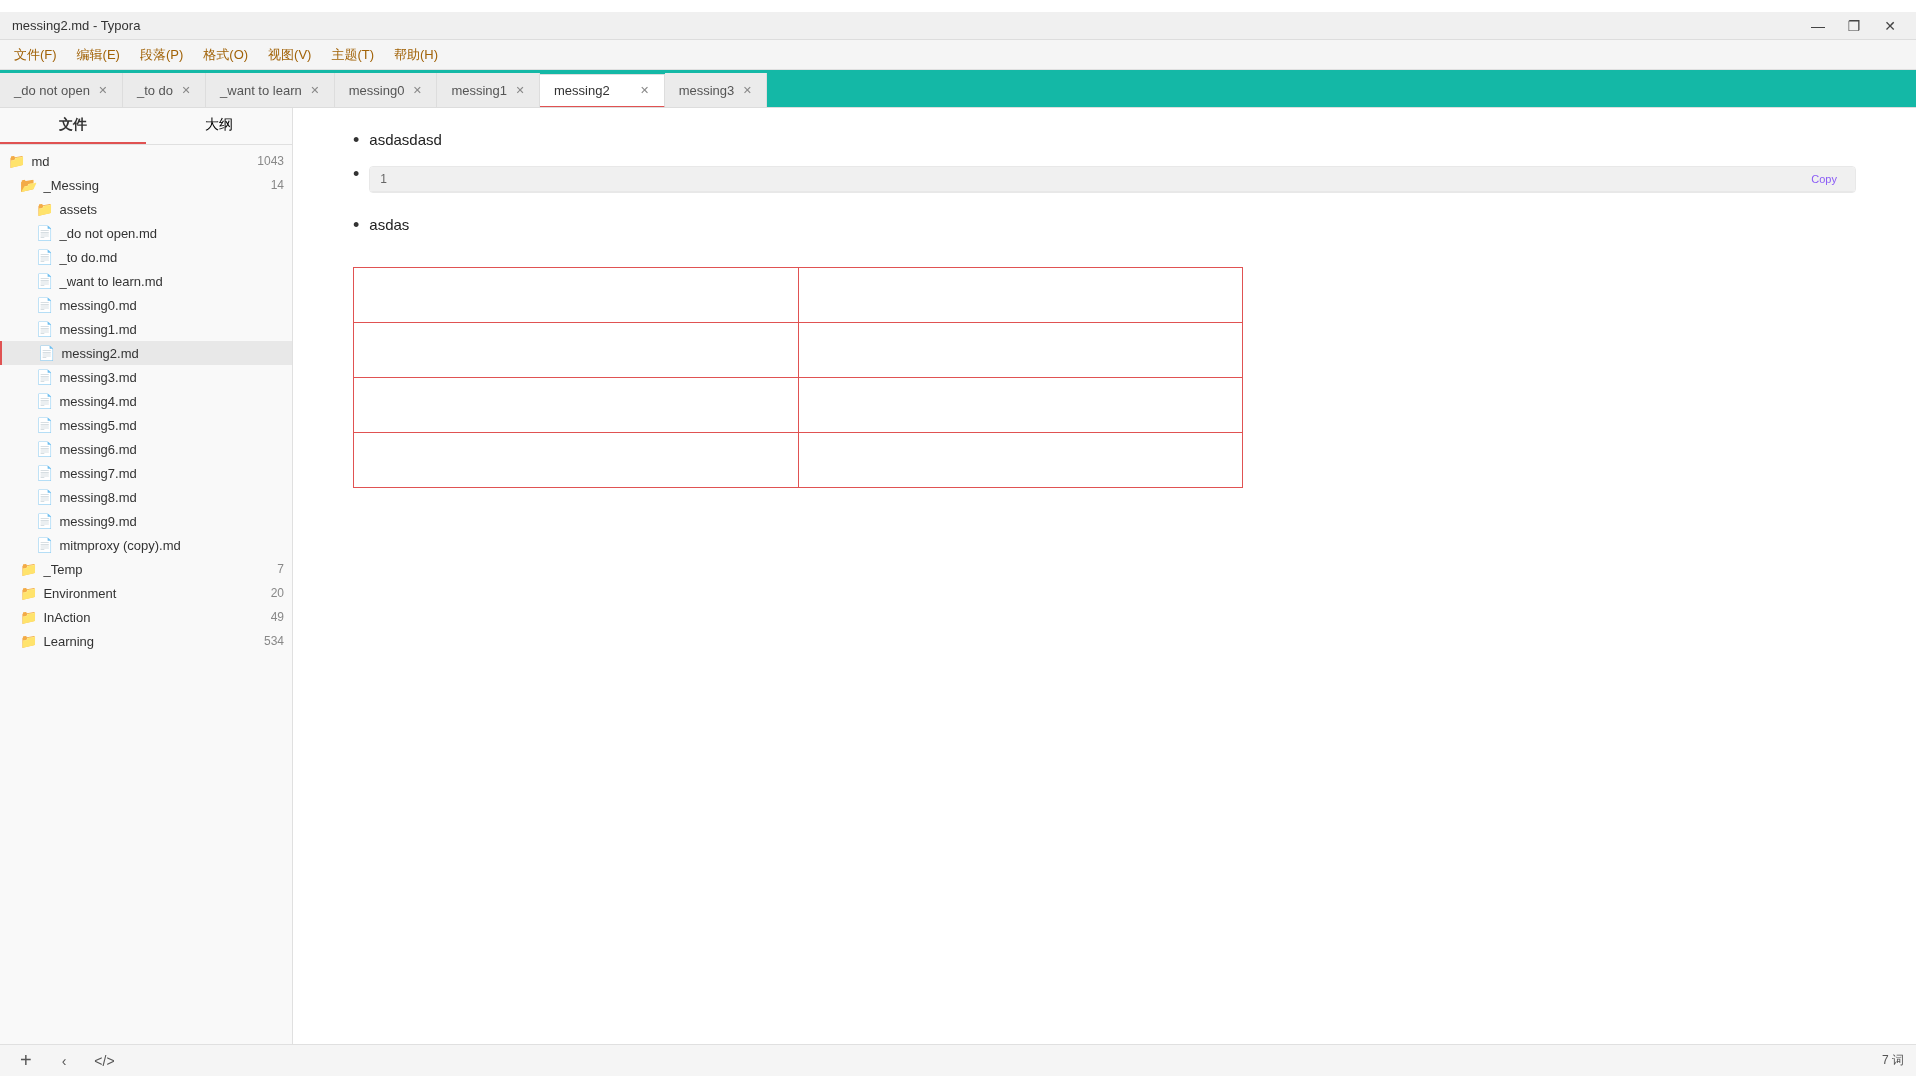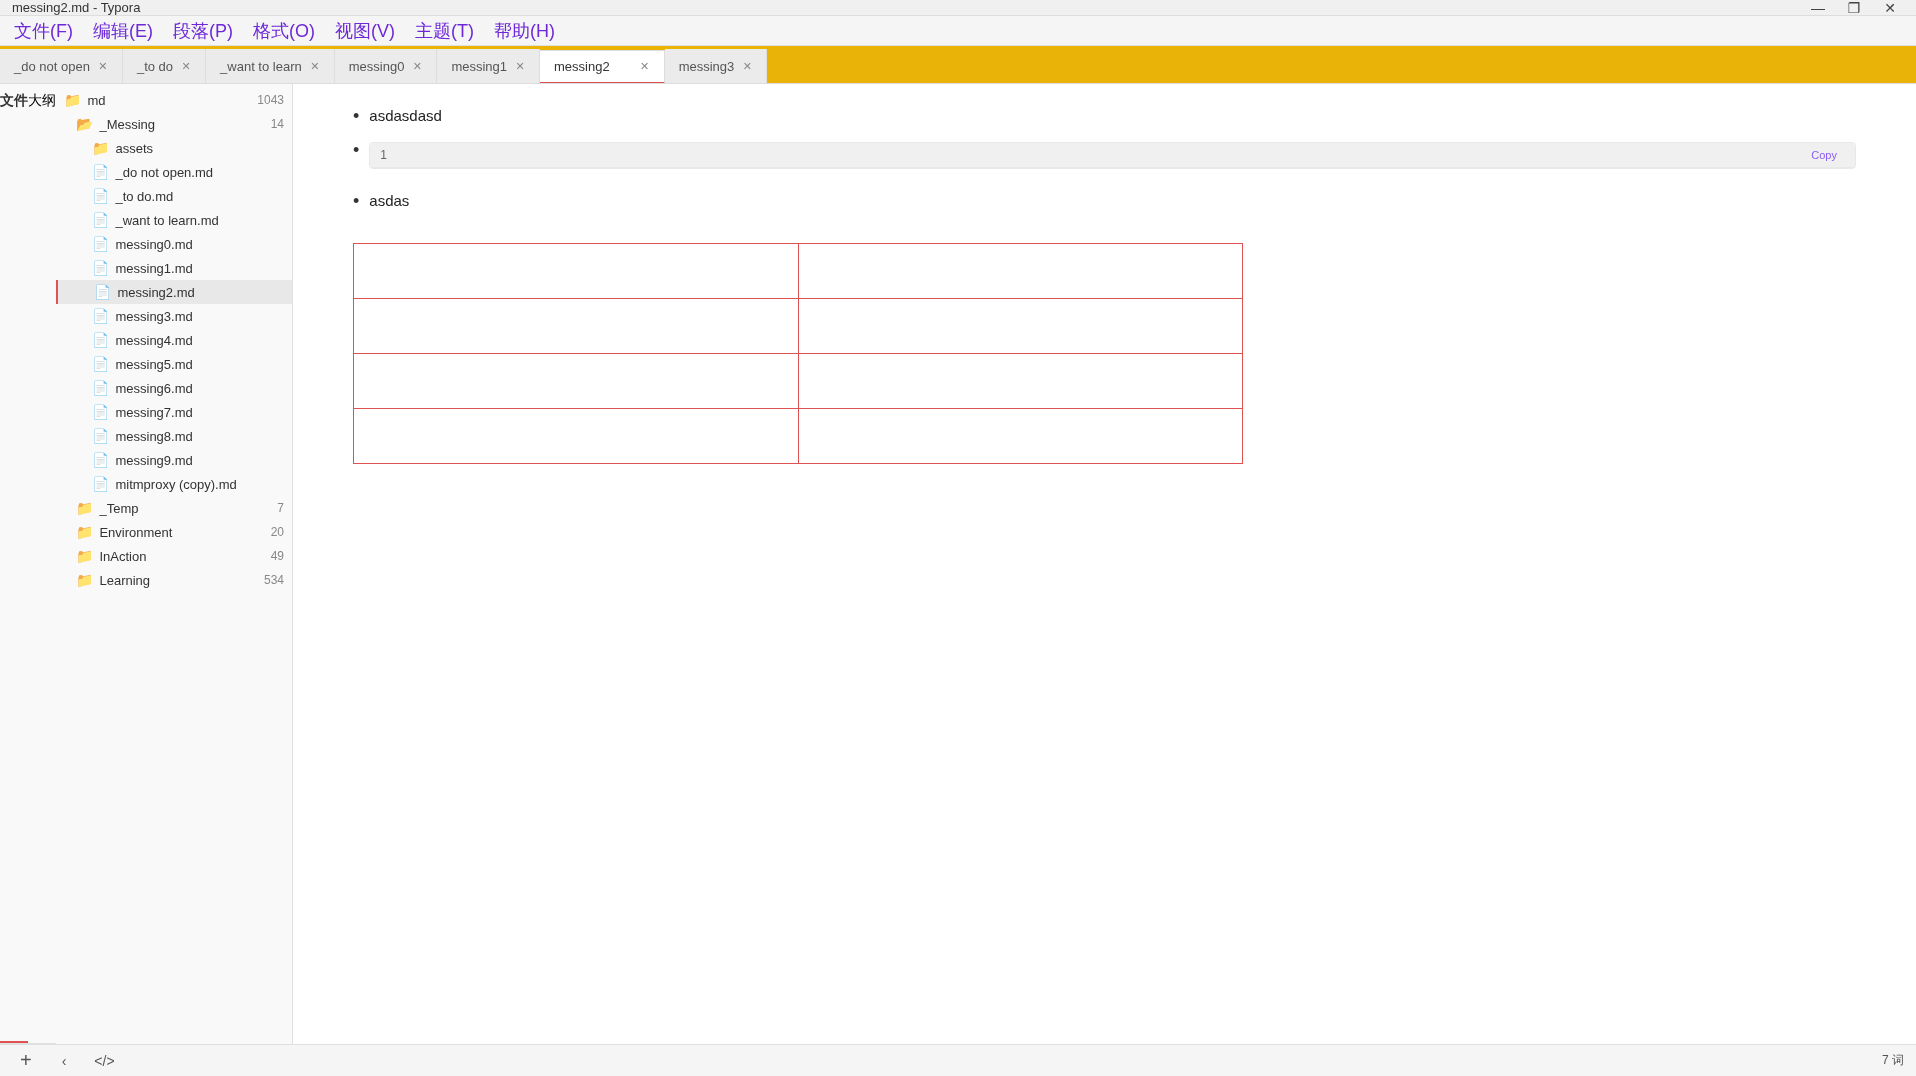--- a/index.html
+++ b/index.html
@@ -1,26 +1,27 @@
 <!DOCTYPE html>
 <html><head>
   <meta charset="utf-8">
   <style>
     * { margin: 0; padding: 0; box-sizing: border-box; }
     body { font-family: "Microsoft YaHei", "PingFang SC", sans-serif; background: #fff; width: 1916px; height: 1076px; overflow: hidden; display: flex; flex-direction: column; }
 
     
     .titlebar {
-      height: 16px;
+      height: 28px;
       background: #f0f0f0;
       display: flex;
       align-items: center;
       padding: 0 12px;
       border-bottom: 1px solid #ddd;
       user-select: none;
+      margin-top: 12px;
     }
     .titlebar-title {
       font-size: 13px;
       color: #333;
       flex: 1;
     }
     .titlebar-controls {
       display: flex;
       gap: 8px;
     }
@@ -39,31 +40,31 @@
     .menubar {
       height: 30px;
       background: #f5f5f5;
       display: flex;
       align-items: center;
       padding: 0 4px;
       border-bottom: 1px solid #e0e0e0;
     }
     .menu-item {
       padding: 4px 10px;
-      font-size: 18px;
-      color: #6d28d9;
+      font-size: 13px;
+      color: #a16207;
       cursor: pointer;
       border-radius: 3px;
       text-align: center;
     }
 
     
     .tabbar {
       height: 38px;
-      background: #eab308;
+      background: #14b8a6;
       display: flex;
       align-items: flex-end;
       padding: 0 0;
       border-bottom: 1px solid #ddd;
       overflow-x: auto;
     }
     .tab {
       display: flex;
       align-items: center;
       padding: 6px 12px 6px 14px;
@@ -101,21 +102,21 @@
       display: flex;
       flex: 1;
       overflow: hidden;
     }
 
     
     .sidebar {
       width: 293px;
       border-right: 1px solid #e0e0e0;
       display: flex;
-      flex-direction: row;
+      flex-direction: column;
       background: #f9f9f9;
       overflow: hidden;
     }
     .sidebar-header {
       display: flex;
       border-bottom: 1px solid #e0e0e0;
     }
     .sidebar-tab {
       flex: 1;
       text-align: center;

